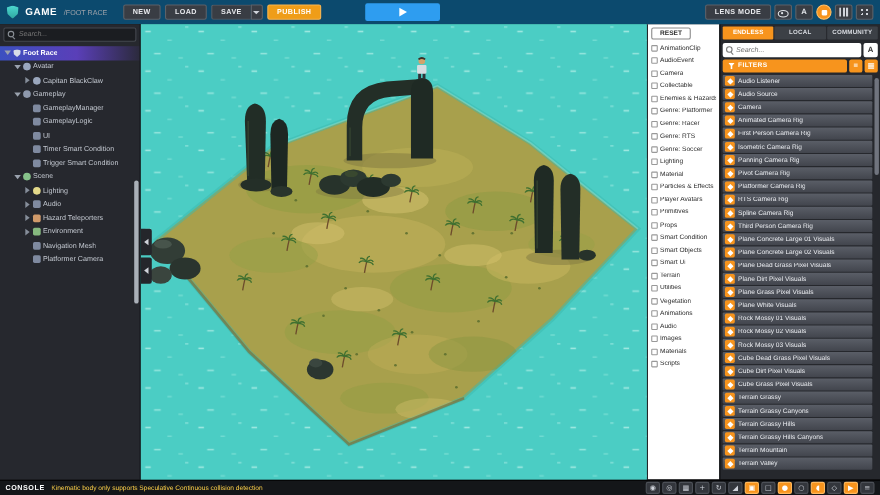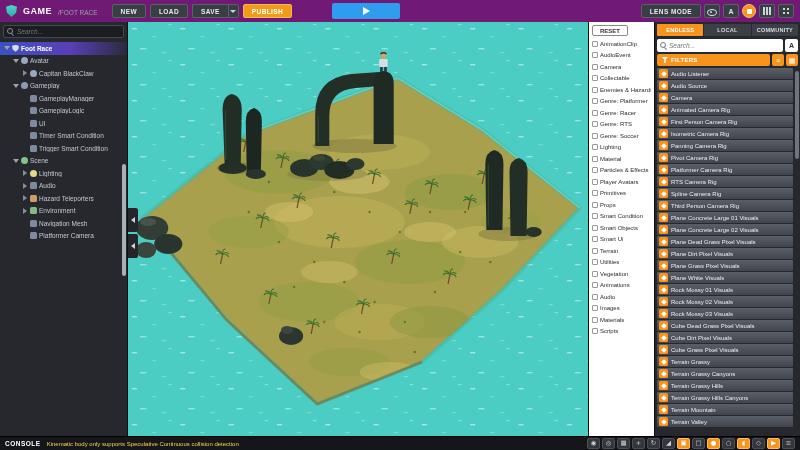--- a/index.html
+++ b/index.html
@@ -1,20 +1,20 @@
 <!DOCTYPE html>
 <html><head>
 <meta charset="utf-8">
 <style>
   *{box-sizing:border-box;margin:0;padding:0;font-family:"Liberation Sans",sans-serif}
   html,body{width:800px;height:450px;overflow:hidden;background:#111}
   .app{width:800px;height:450px;display:flex;flex-direction:column}
 
   
-  .topbar{height:22px;background:#701a75;display:flex;align-items:center;gap:4px;padding:0 6px;position:relative;flex:none}
+  .topbar{height:22px;background:#0c4a6e;display:flex;align-items:center;gap:4px;padding:0 6px;position:relative;flex:none}
   .shield{width:11px;height:12px;background:linear-gradient(180deg,#4dd7cf,#2fa8a1);clip-path:polygon(50% 0,100% 15%,92% 65%,50% 100%,8% 65%,0 15%);flex:none}
   .game-label{font-size:9px;font-weight:bold;color:#fff;letter-spacing:.5px;margin-left:2px}
   .game-name{font-size:6.5px;color:#9aa0a8;margin-left:2px;margin-top:2px}
   .tb-btn{height:14px;background:#393d44;border:1px solid #5c6168;color:#e8eaee;font-size:6.5px;font-weight:bold;padding:0 8px;border-radius:2px;letter-spacing:.4px;display:flex;align-items:center;cursor:pointer}
   .tb-group{display:flex;align-items:center;gap:4px;margin-left:10px}
   .save-wrap{display:flex}
   .save-wrap .tb-btn{border-radius:2px 0 0 2px;border-right:none}
   .save-caret{width:11px;height:14px;background:#393d44;border:1px solid #5c6168;border-radius:0 2px 2px 0;display:flex;align-items:center;justify-content:center}
   .caret-down{width:0;height:0;border-left:3px solid transparent;border-right:3px solid transparent;border-top:3px solid #cfd3da}
   .publish{background:#ef9d18;border-color:#f8b551;color:#fff}

